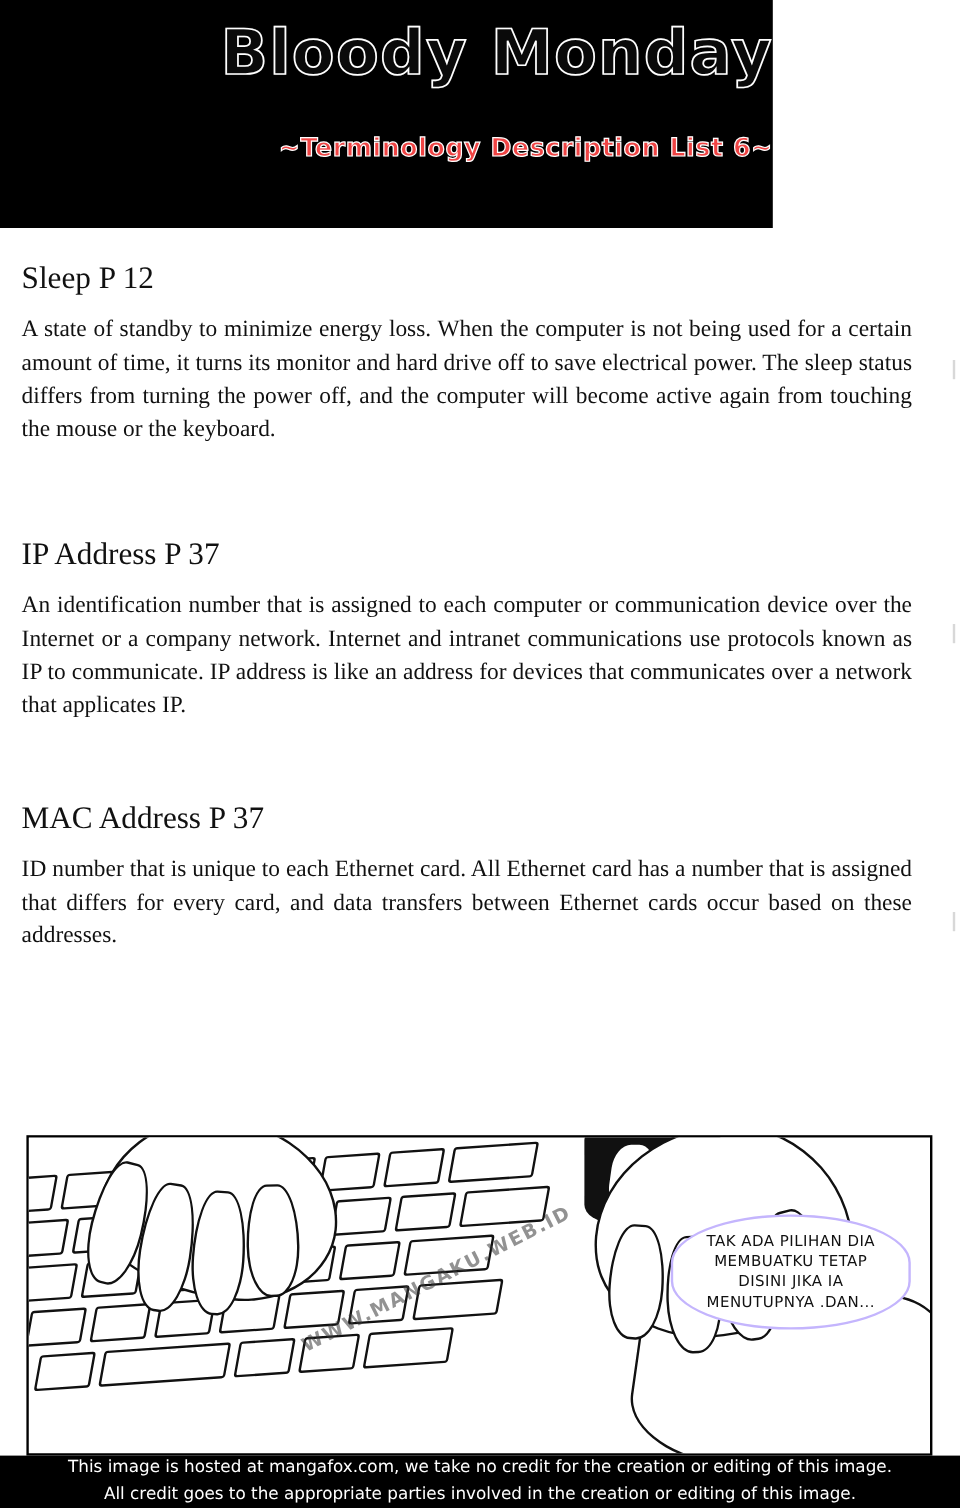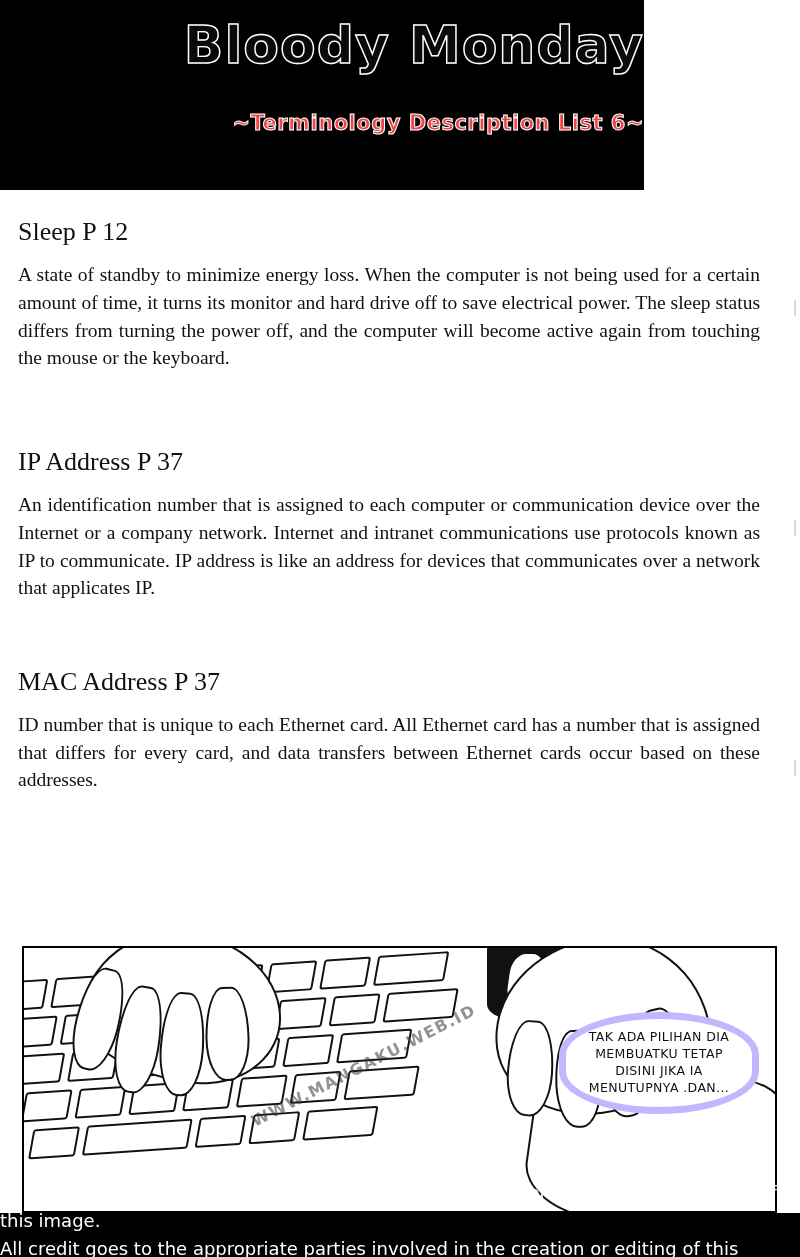--- a/index.html
+++ b/index.html
@@ -190,23 +190,24 @@
     letter-spacing: 1.5px;
     white-space: nowrap;
   }
   .speech {
     position: absolute;
     right: 16px;
     top: 64px;
     width: 200px;
     min-height: 96px;
     background: #ffffff;
-    border: 7px solid #c4b5fd;
+    border: 2px solid #c4b5fd;
     border-radius: 50% / 42%;
     display: flex;
+    align-items: center;
     justify-content: center;
     padding: 10px 12px;
   }
   .speech-text {
     font-family: "DejaVu Sans", sans-serif;
     font-size: 12.5px;
     line-height: 1.35;
     text-align: center;
     letter-spacing: 0.4px;
     color: #111;
@@ -222,21 +223,21 @@
     height: 44px;
     background: #000;
     color: #fff;
     display: flex;
     flex-direction: column;
     align-items: center;
     justify-content: center;
   }
   .footer-line {
     font-family: "DejaVu Sans", sans-serif;
-    font-size: 18px;
+    font-size: 14px;
     line-height: 1.55;
   }
   
   .margin-mark {
     position: absolute;
     right: 4px;
     width: 2px;
     height: 16px;
     background: #d8d8d8;
   }

